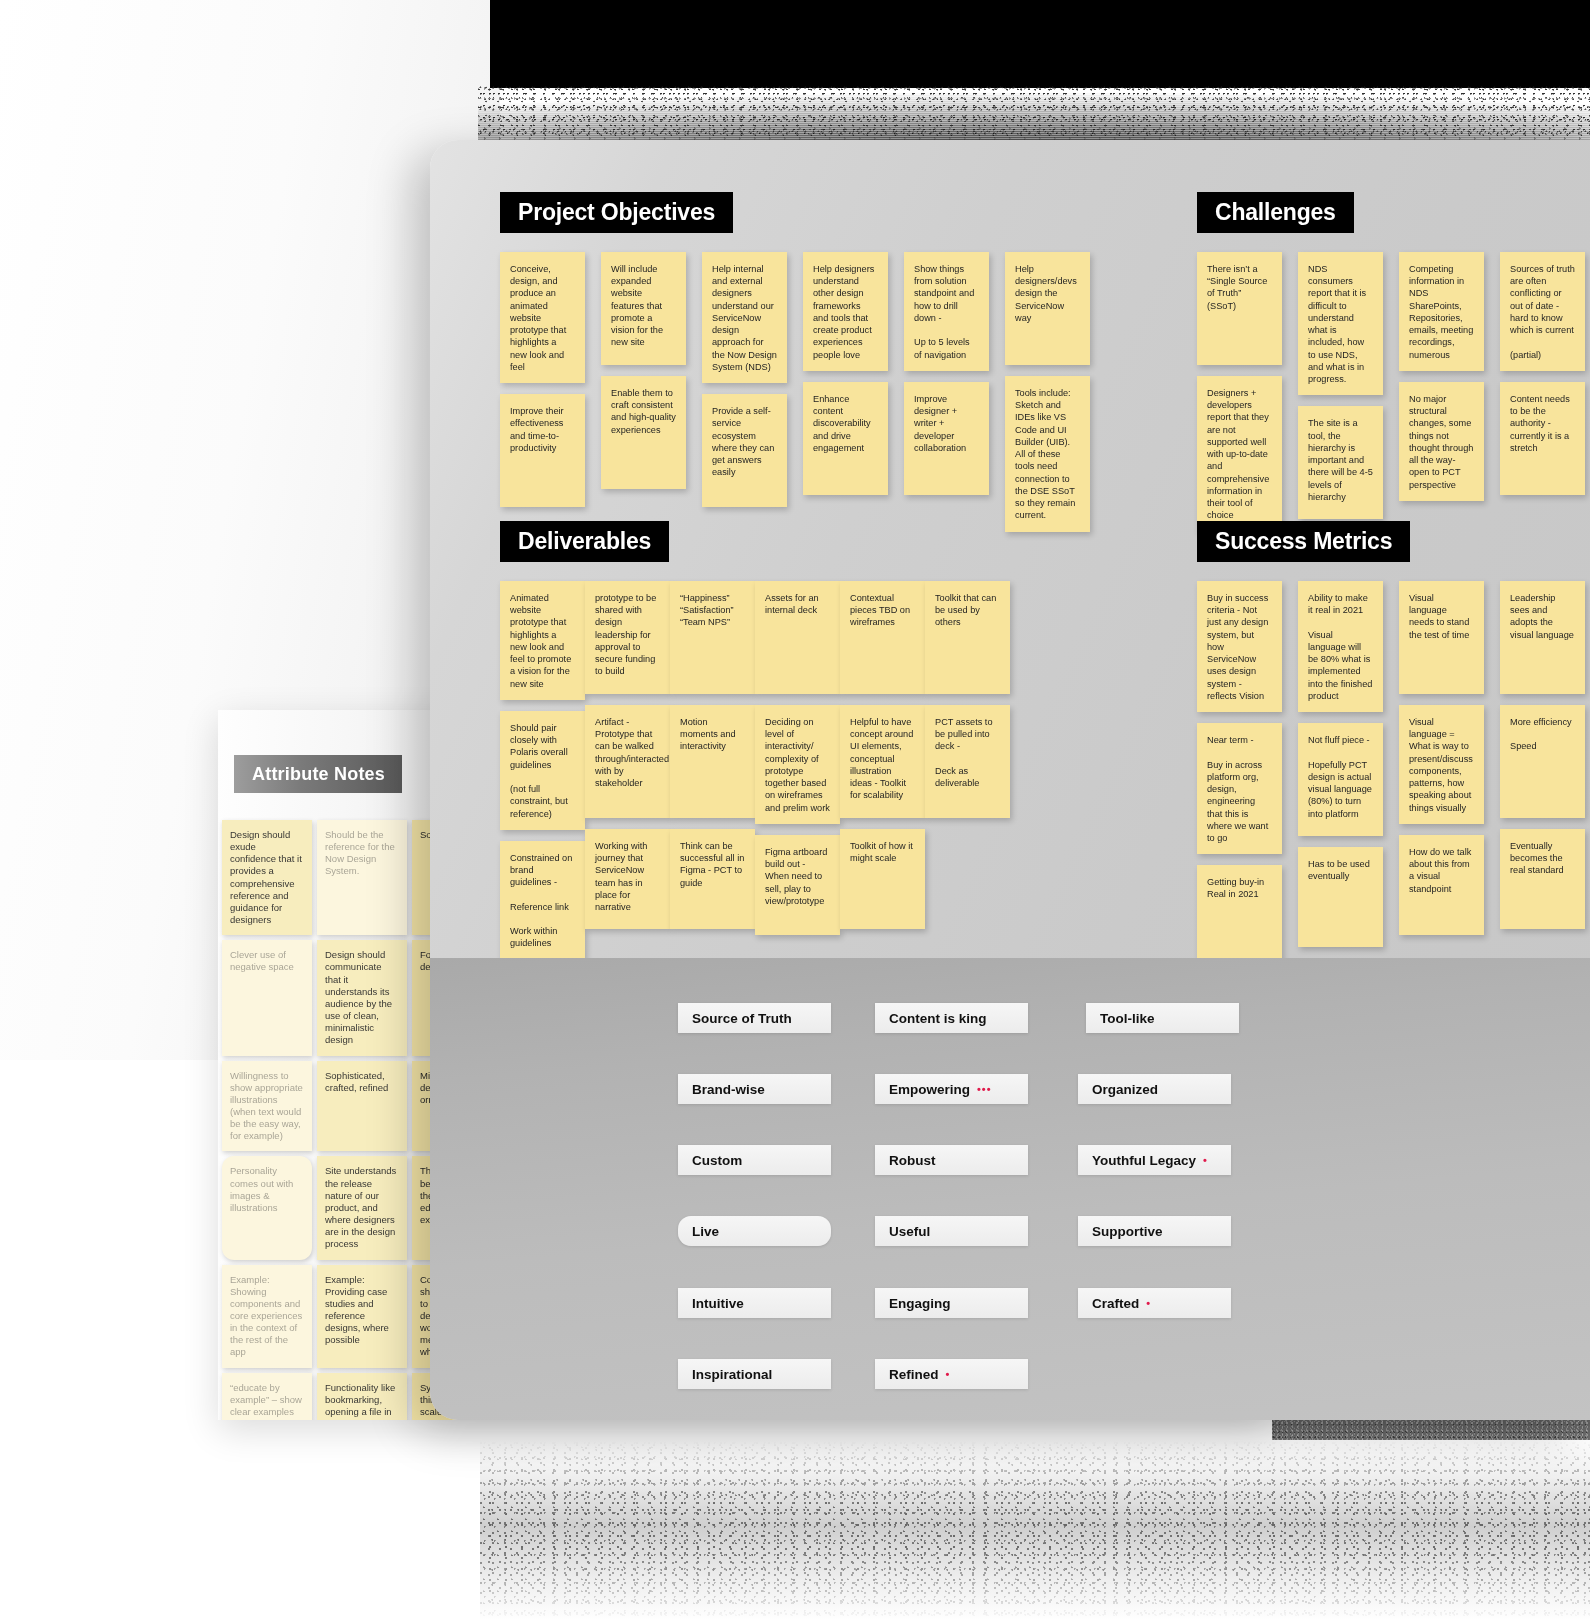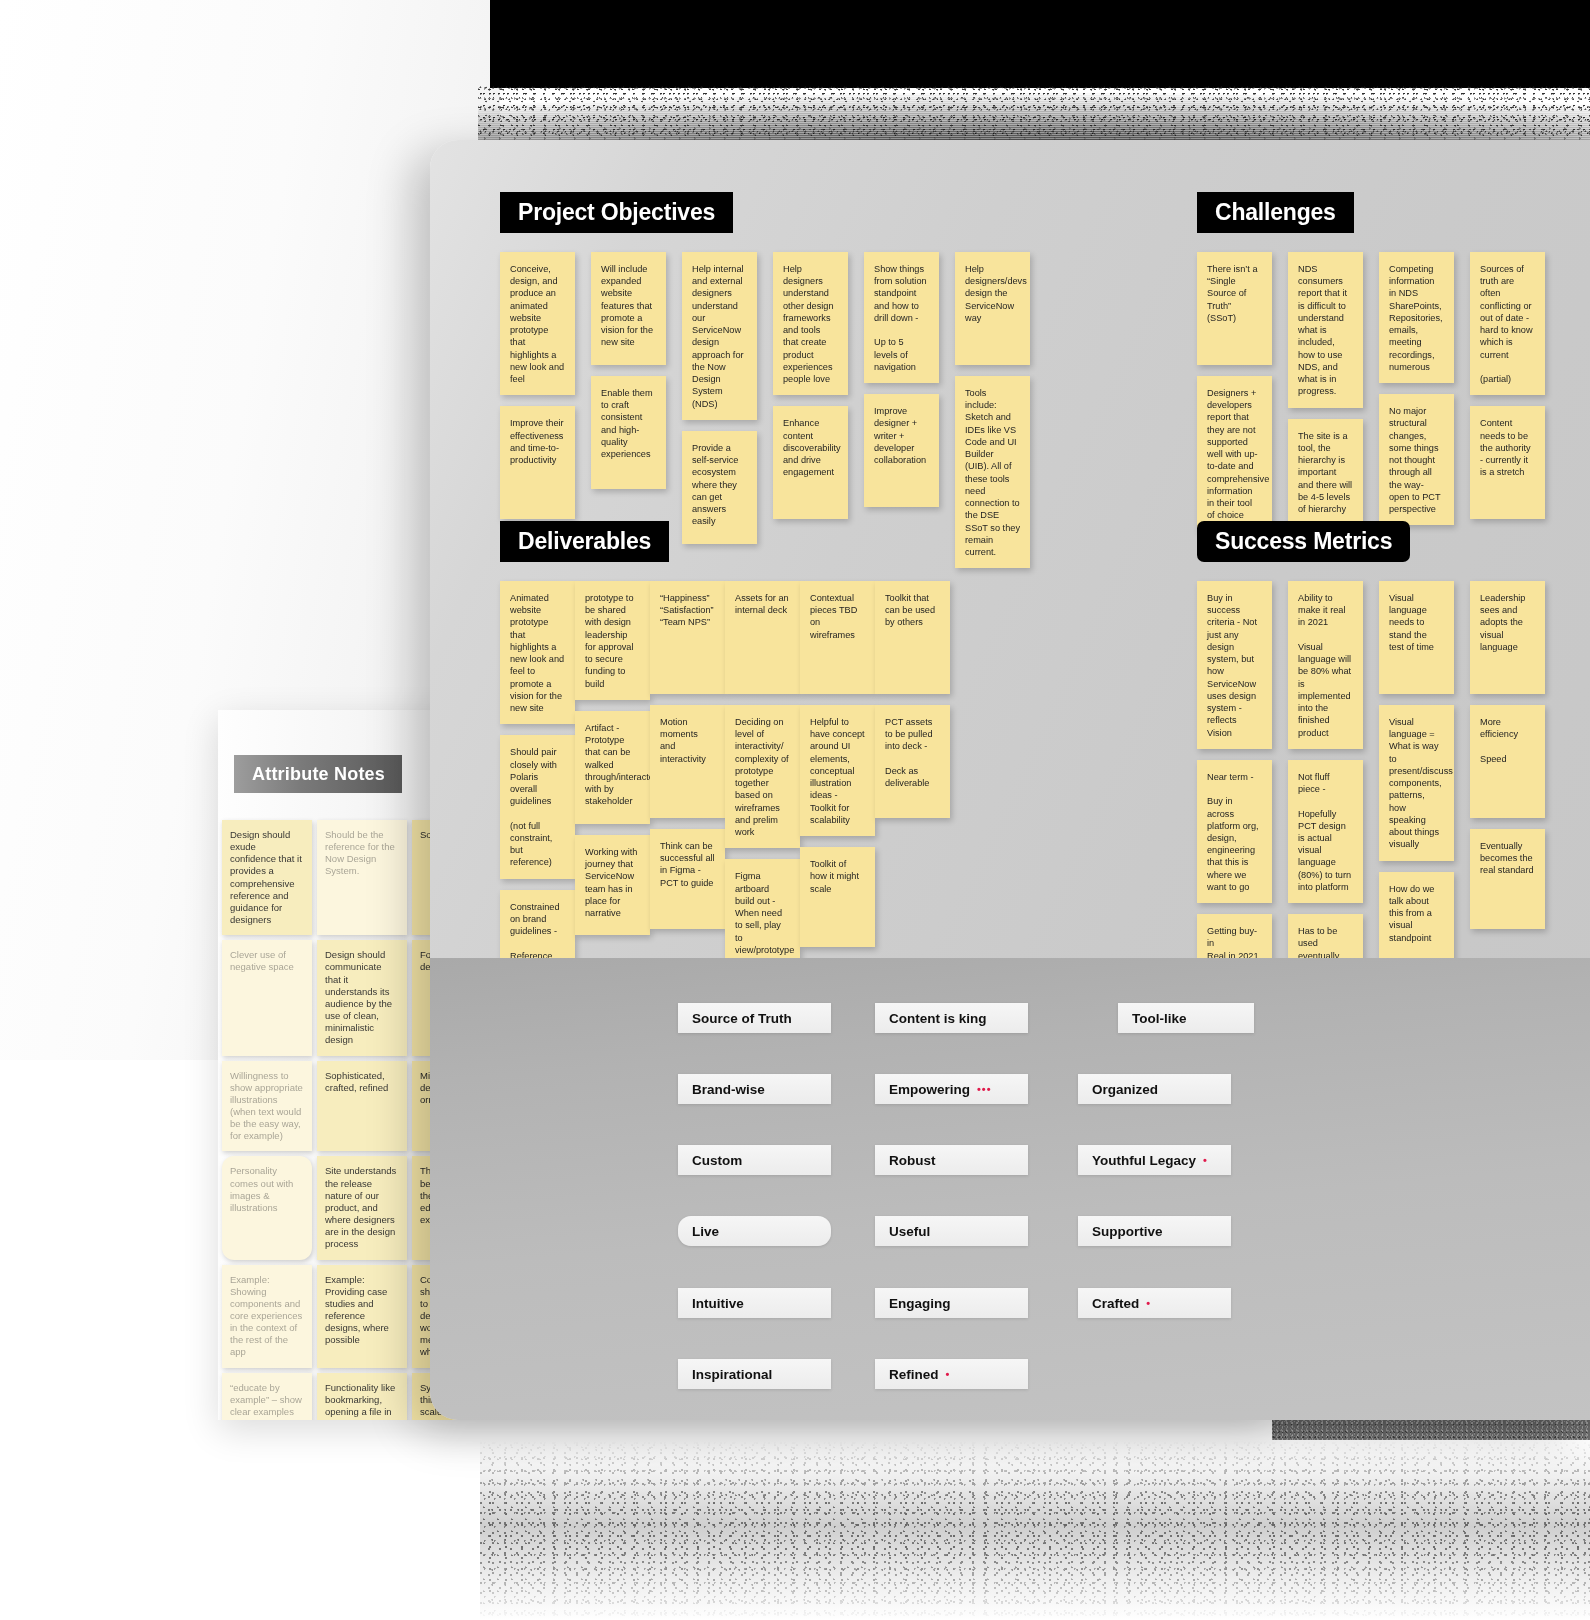--- a/index.html
+++ b/index.html
@@ -110,21 +110,21 @@
     overflow:hidden;
   }
   .sec-title{
     position:absolute;background:#000;color:#fff;
     font-size:23px;font-weight:700;letter-spacing:-.2px;
     display:flex;align-items:center;padding:0 18px;height:41px;
   }
   .note-grid{position:absolute;display:flex;gap:0;}
   .note-col{display:flex;flex-direction:column;}
   .note{
-    width:75px;padding:11px 10px 10px 10px;box-sizing:border-box;
+    width:85px;padding:11px 10px 10px 10px;box-sizing:border-box;
     background:#F8E49C;
     font-size:9.2px;line-height:1.33;color:#1f1f1f;white-space:pre-line;
     box-shadow:2px 3px 6px rgba(0,0,0,.20);
   }
   .gap-v{height:11px;}
 
   
   #chips-band{
     position:absolute;left:0;top:818px;width:1160px;height:462px;
     background:linear-gradient(175deg,#a9a9a9 0%,#b2b2b2 22%,#bcbcbc 55%,#c3c3c3 100%);
@@ -303,21 +303,21 @@
         <div class="note" style="height: auto; min-height: 113px;">Toolkit that can be used by others</div>
         <div class="gap-v"></div>
         <div class="note" style="height: auto; min-height: 113px;">PCT assets to be pulled into deck -
 
 Deck as deliverable</div>
         <div class="gap-v"></div>
         <div class="note" style="visibility: hidden; height: 100px;"></div>
       </div>
     </div>
 
-  <div class="sec-title" style="left:767px;top:381px;border-radius:7px;">Success Metrics</div>
+  <div class="sec-title" style="left:767px;top:381px;">Success Metrics</div>
   <div class="note-grid" id="grid-3" style="left:767px;top:441px;gap:16px;">
       <div class="note-col">
         <div class="note" style="height: auto; min-height: 113px;">Buy in success criteria - Not just any design system, but how ServiceNow uses design system - reflects Vision</div>
         <div class="gap-v"></div>
         <div class="note" style="height: auto; min-height: 113px;">Near term -
 
 Buy in across platform org, design, engineering that this is where we want to go</div>
         <div class="gap-v"></div>
         <div class="note" style="height: auto; min-height: 100px;">Getting buy-in
 Real in 2021</div>
@@ -383,21 +383,21 @@
       <div class="chip" style="left: 445px; top: 258px; width: 153px;">
         <span>Useful</span>
       </div>
       <div class="chip" style="left: 445px; top: 330px; width: 153px;">
         <span>Engaging</span>
       </div>
       <div class="chip" style="left: 445px; top: 401px; width: 153px;">
         <span>Refined</span>
         <span class="dots">•</span>
       </div>
-      <div class="chip" style="left: 688px; top: 45px; width: 136px;">
+      <div class="chip" style="left: 656px; top: 45px; width: 153px;">
         <span>Tool-like</span>
       </div>
       <div class="chip" style="left: 648px; top: 116px; width: 153px;">
         <span>Organized</span>
       </div>
       <div class="chip" style="left: 648px; top: 187px; width: 153px;">
         <span>Youthful Legacy</span>
         <span class="dots">•</span>
       </div>
       <div class="chip" style="left: 648px; top: 258px; width: 153px;">

